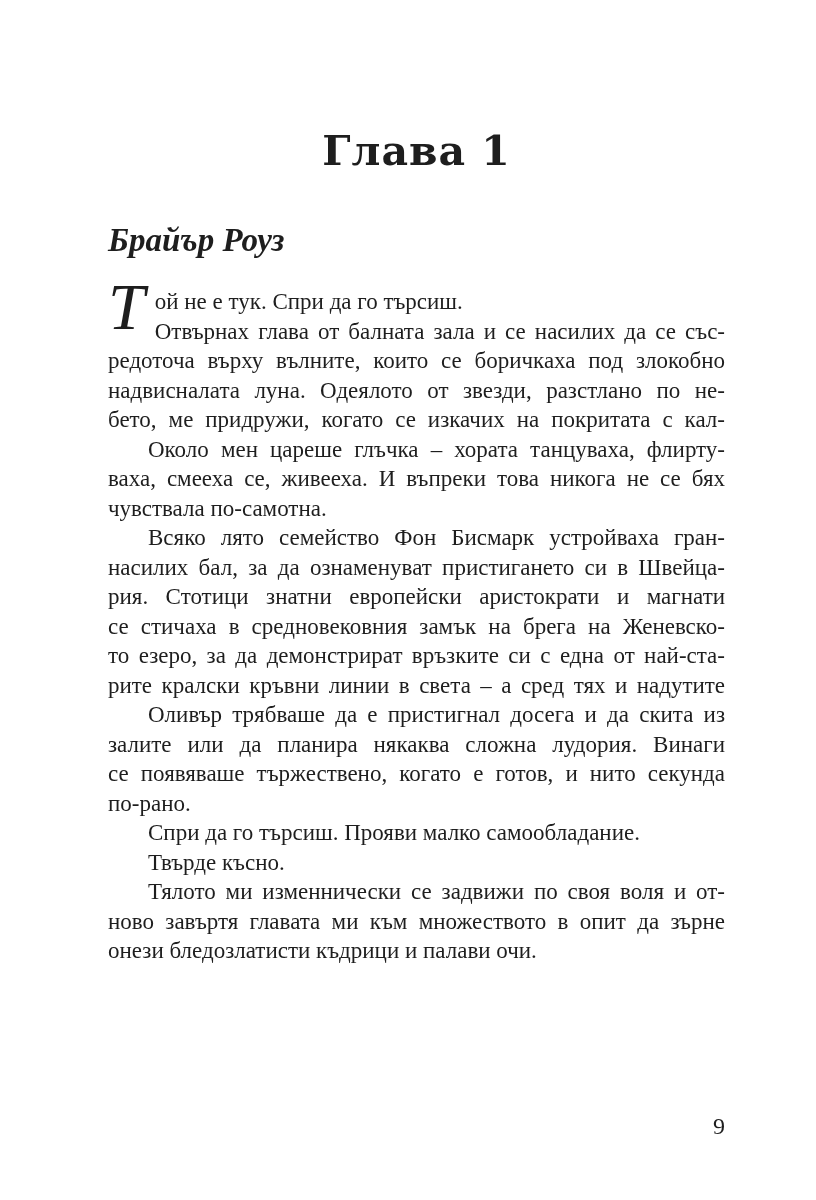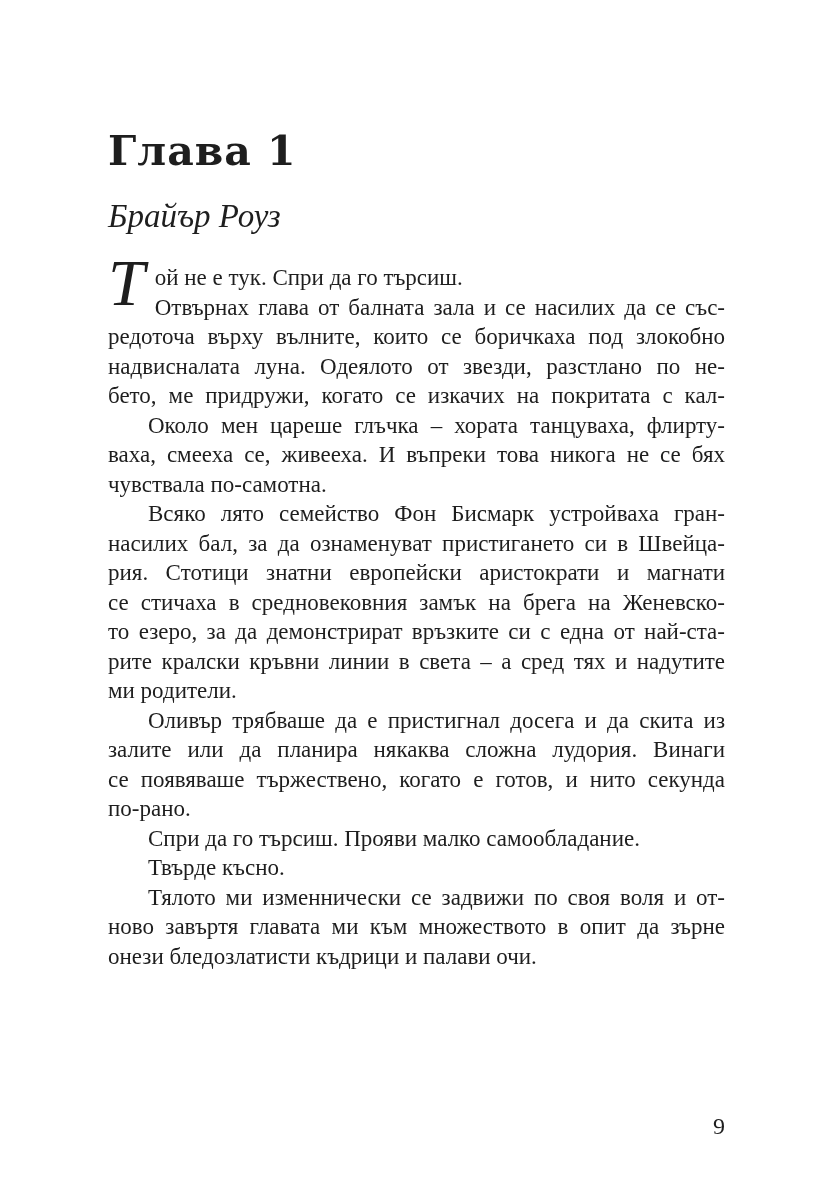--- a/index.html
+++ b/index.html
@@ -18,30 +18,30 @@
   }
   .text-col {
     margin-left: 108px;
     width: 617px;
   }
   .chapter-title {
     font-family: "DejaVu Serif", serif;
     font-weight: bold;
     font-size: 41px;
     line-height: 1;
-    text-align: left;
+    text-align: center;
     margin: 131px 0 0 0;
     letter-spacing: 1px;
   }
   .section-title {
-    font-weight: normal;
+    font-weight: bold;
     font-style: italic;
     font-size: 33px;
     line-height: 1;
-    margin-top: 28px;
+    margin-top: 52px;
   }
   .subtitle {
     font-style: italic;
     font-size: 25px;
     line-height: 1;
     margin-top: 21px;
   }
   .body-text {
     margin-top: 30px;
     font-size: 23px;
@@ -97,21 +97,20 @@
           <div class="line"><span>ваха, смееха се, </span><span class="it">живееха</span><span>. И въпреки това никога не се бях</span></div>
           <div class="line end"><span>чувствала по-самотна.</span></div>
         </div>
         <div class="para indent">
           <div class="line"><span>Всяко лято семейство Фон Бисмарк устройваха гран-</span></div>
           <div class="line"><span>насилих бал, за да ознаменуват пристигането си в Швейца-</span></div>
           <div class="line"><span>рия. Стотици знатни европейски аристократи и магнати</span></div>
           <div class="line"><span>се стичаха в средновековния замък на брега на Женевско-</span></div>
           <div class="line"><span>то езеро, за да демонстрират връзките си с една от най-ста-</span></div>
           <div class="line"><span>рите кралски кръвни линии в света – а сред тях и надутите</span></div>
-          <div class="line end"><span>ми родители.</span></div>
         </div>
         <div class="para indent">
           <div class="line"><span>Оливър трябваше да е пристигнал досега и да скита из</span></div>
           <div class="line"><span>залите или да планира някаква сложна лудория. Винаги</span></div>
           <div class="line"><span>се появяваше тържествено, когато е готов, и нито секунда</span></div>
           <div class="line end"><span>по-рано.</span></div>
         </div>
         <div class="para indent">
           <div class="line end"><span class="it">Спри да го търсиш. Прояви малко самообладание.</span></div>
         </div>

